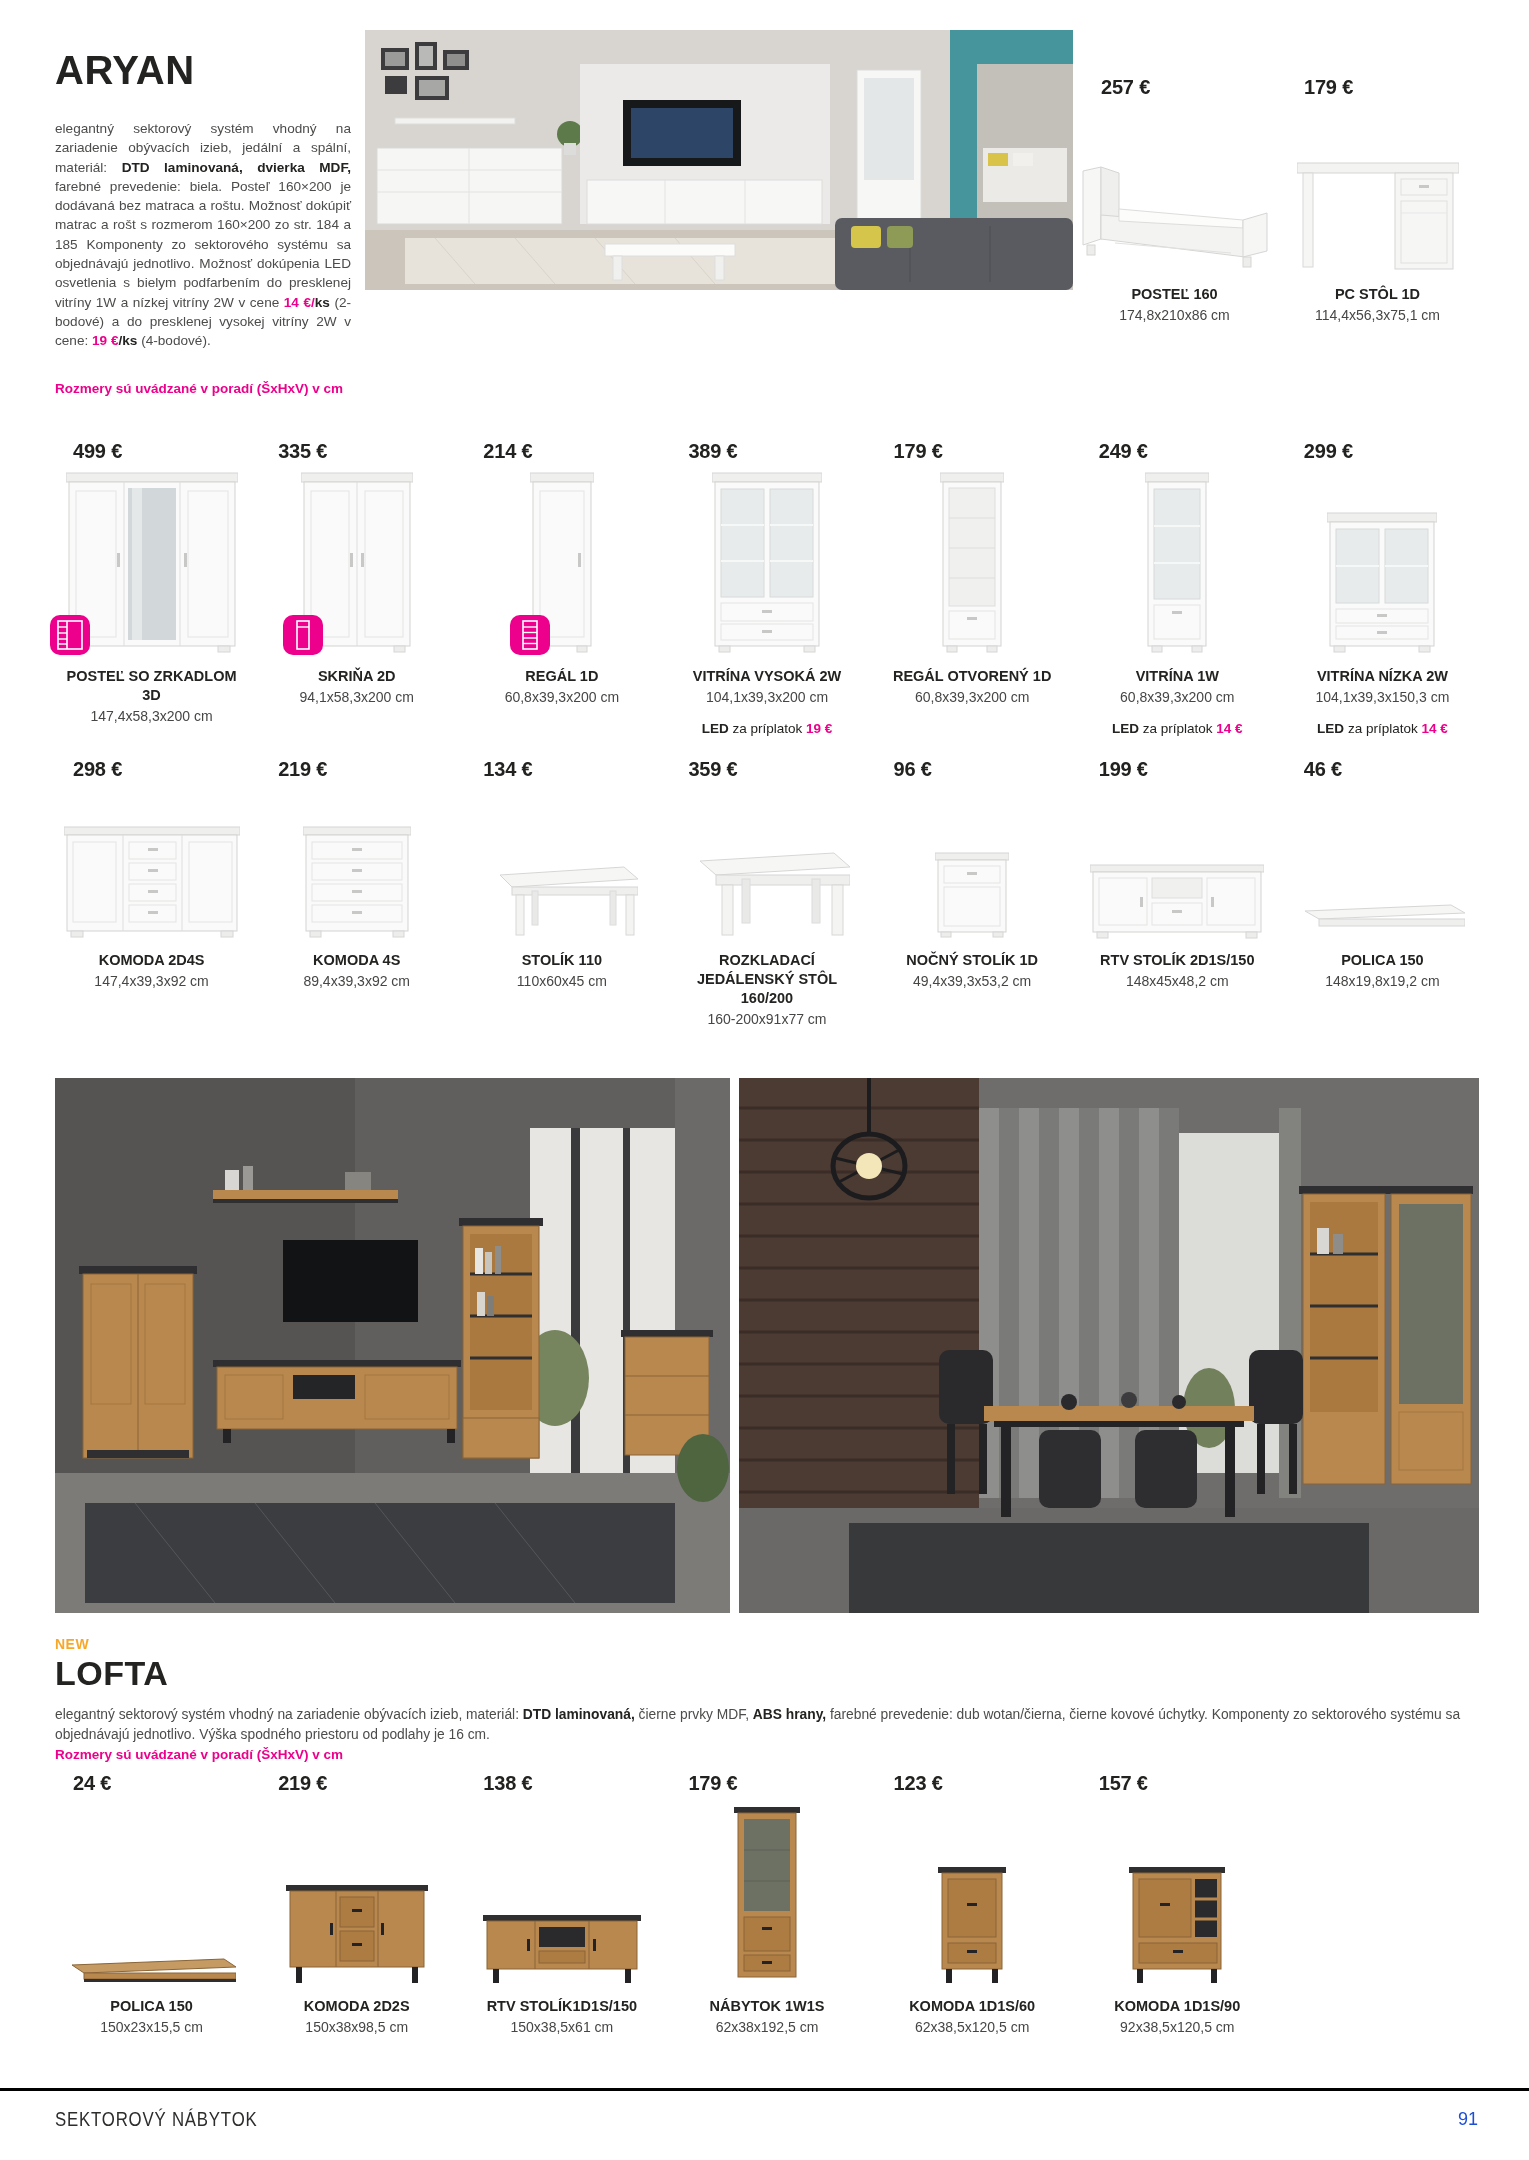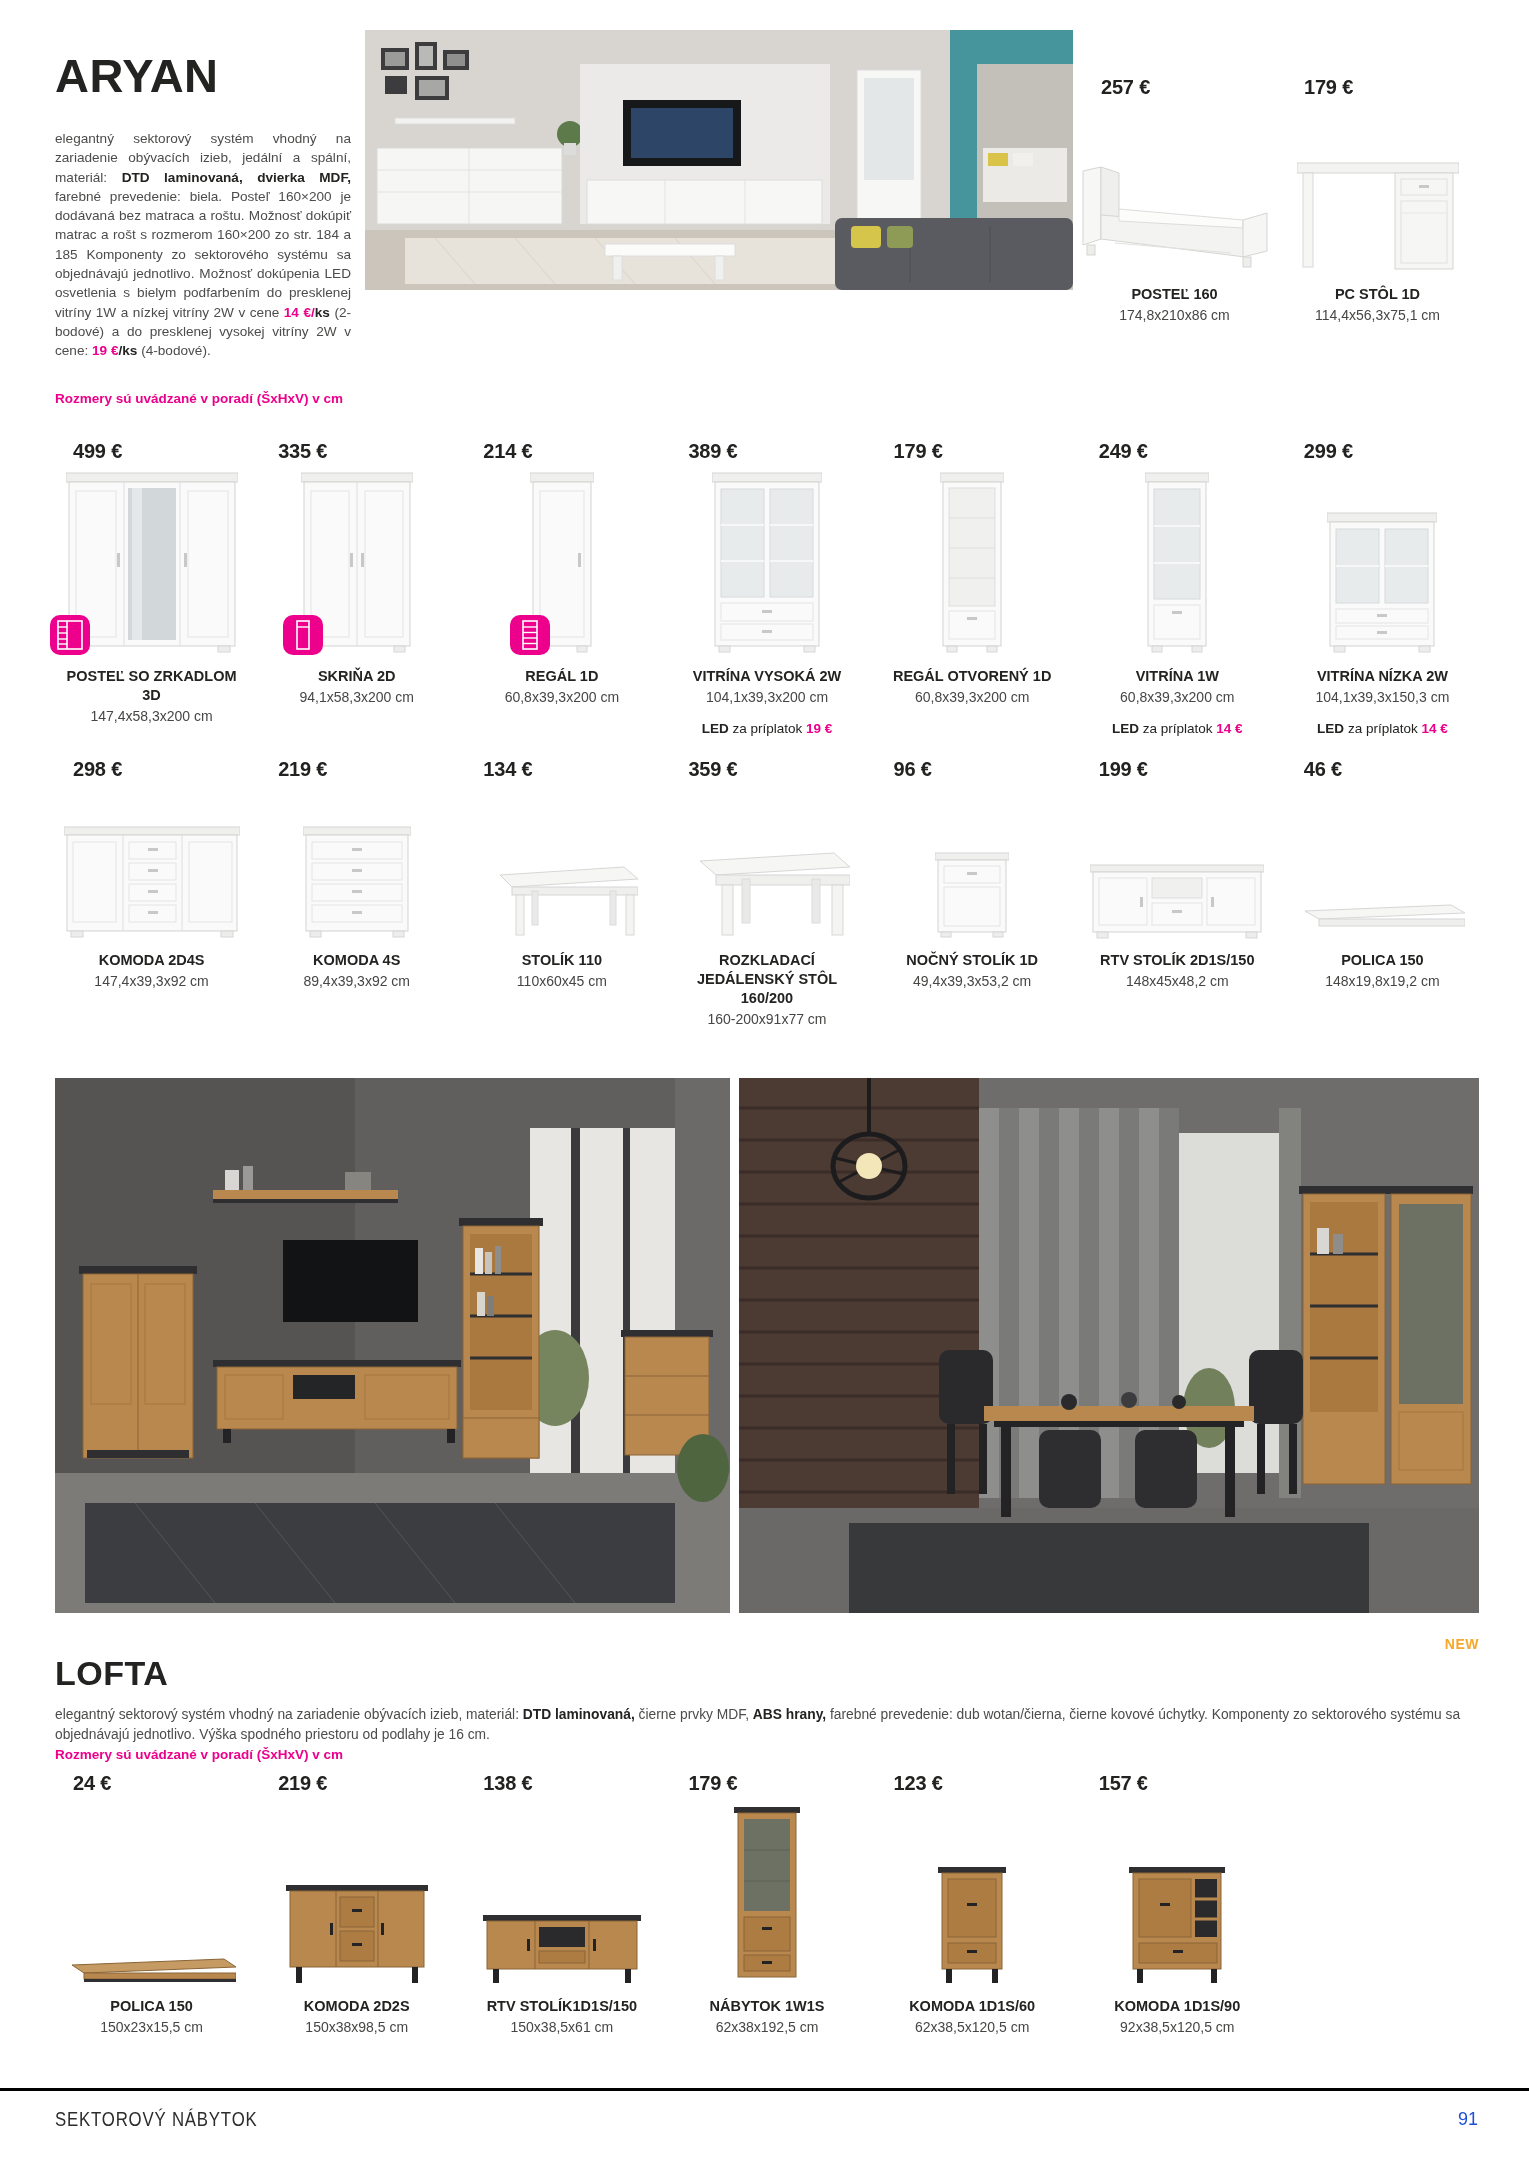--- a/index.html
+++ b/index.html
@@ -2,21 +2,21 @@
 <html><head>
 <meta charset="utf-8">
 <style>
   html,body{margin:0;padding:0;background:#ffffff;}
   body{font-family:"Liberation Sans","DejaVu Sans",sans-serif;color:#1d1d1b;}
   .page{position:relative;width:1529px;height:2160px;background:#fff;overflow:hidden;}
 
   
   .header{position:absolute;left:55px;top:30px;width:1424px;height:350px;display:flex;}
   .intro{width:296px;flex:0 0 296px;}
-  .intro h1{margin:18px 0 16px 0;font-size:47px;font-weight:800;letter-spacing:.5px;color:#232321;}
+  .intro h1{margin:18px 0 16px 0;font-size:40px;font-weight:800;letter-spacing:.5px;color:#232321;}
   .intro p{margin:26px 0 0 0;font-size:13.6px;line-height:1.42;color:#4c4c4b;text-align:justify;}
   .b{font-weight:bold;color:#232321;}
   .pink{color:#ec008c;font-weight:bold;}
   .dims-note{margin-top:30px;font-size:13.5px;font-weight:bold;color:#ec008c;}
   .hero-photo{margin-left:14px;flex:0 0 708px;}
   .hero-products{flex:1;display:grid;grid-template-columns:1fr 1fr;}
 
   
   .prow{position:absolute;left:55px;width:1424px;display:grid;grid-template-columns:repeat(7,1fr);gap:12px;}
   .row1{top:440px;}
@@ -36,21 +36,21 @@
   .badge{position:absolute;bottom:0;left:50%;width:40px;height:40px;background:#ec008c;border-radius:10px;display:flex;align-items:center;justify-content:center;}
   .badge.b1{margin-left:-102px;}
   .badge.b2{margin-left:-74px;}
   .badge.b3{margin-left:-52px;}
 
   
   .photos{position:absolute;left:55px;top:1078px;width:1424px;height:535px;display:flex;gap:9px;}
 
   
   .lofta-head{position:absolute;left:55px;top:1636px;width:1424px;}
-  .new{font-size:14px;font-weight:bold;color:#f7a82a;letter-spacing:.5px;text-align:right;}
+  .new{font-size:14px;font-weight:bold;color:#f7a82a;letter-spacing:.5px;}
   .lofta-head h2{margin:2px 0 0 0;font-size:34px;font-weight:800;color:#232321;letter-spacing:.5px;}
   .lofta-head p{margin:12px 0 0 0;font-size:13.8px;line-height:1.45;color:#4c4c4b;}
   .lofta-head .dims-note{margin-top:2px;}
 
   
   .footer{position:absolute;left:0;top:2088px;width:1529px;border-top:3px solid #000000;box-sizing:border-box;
           display:flex;justify-content:space-between;align-items:center;padding:16px 51px 0 55px;}
   .footer-left{display:inline-block;font-size:21px;font-weight:400;color:#2d2d2c;letter-spacing:1px;transform:scaleX(.8);transform-origin:left center;white-space:nowrap;}
   .page-num{font-size:18px;color:#1d4ed8;}
 </style>

